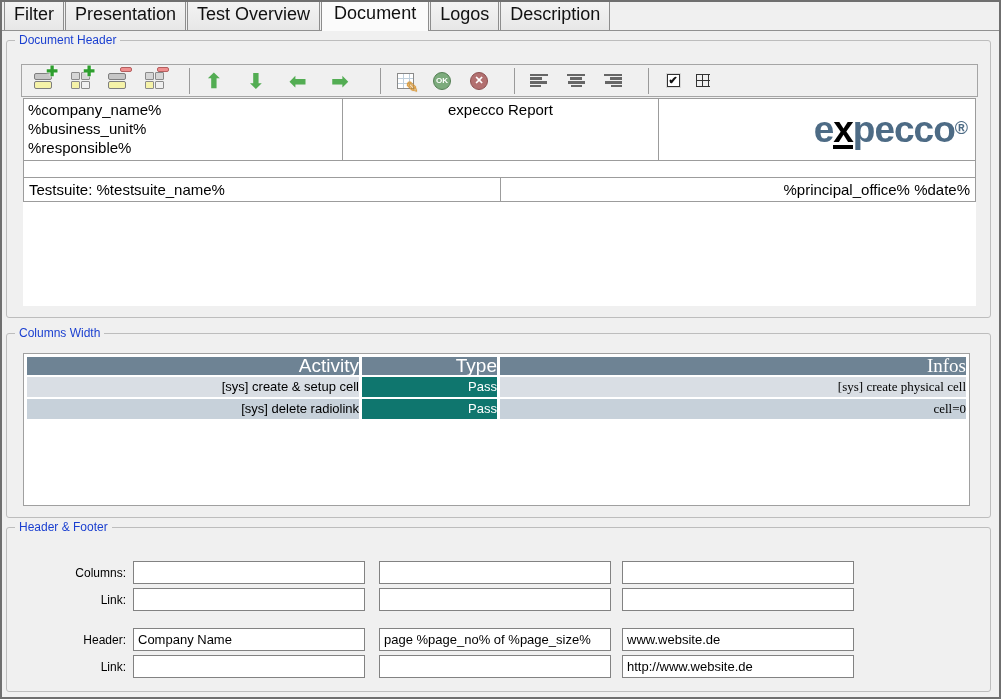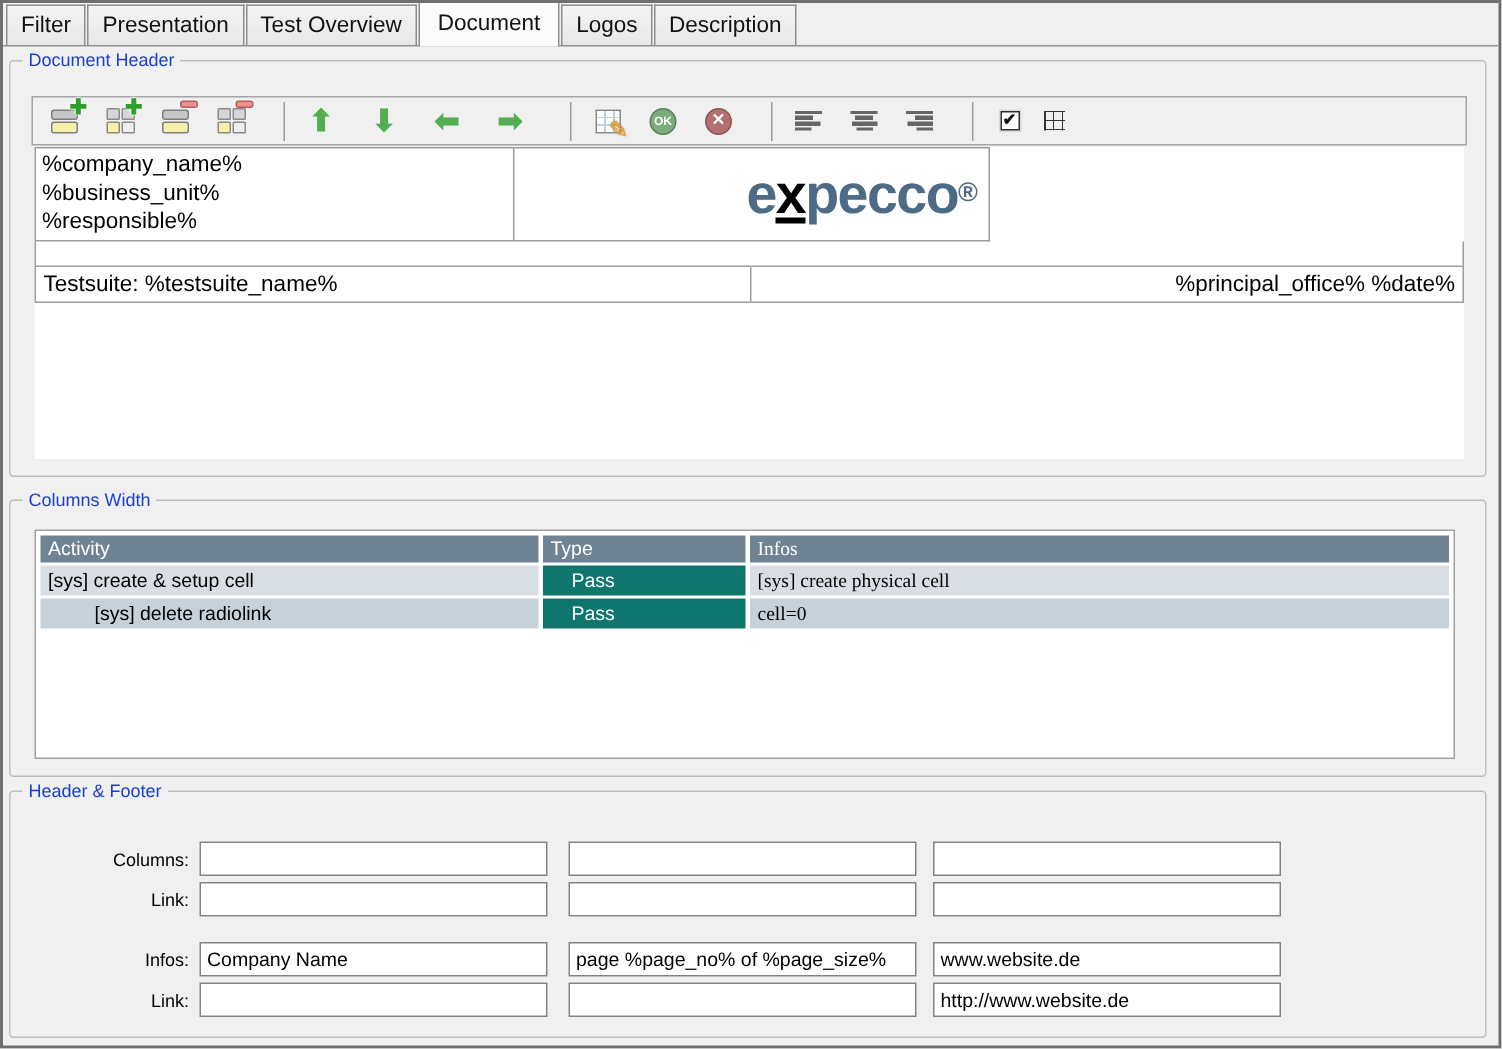--- a/index.html
+++ b/index.html
@@ -14,41 +14,41 @@
 
   
   .tabbar {
     position:absolute; left:0; top:0; right:0; height:29px;
     display:flex; align-items:flex-end; padding-left:2px;
     border-bottom:1px solid #919191;
   }
   .tab {
     background:linear-gradient(#f4f4f4,#e7e7e7);
     border:1px solid #8d8d8d; border-bottom:none;
-    font-size:15px; color:#111; padding:4px 9px 5px 9px;
+    font-size:18px; color:#111; padding:4px 9px 5px 9px;
     margin-right:1px; cursor:default; white-space:nowrap;
   }
   .tab.active {
     background:#fbfbfb;
     border-top:3px solid #f29b29;
     padding:5px 12px 7px 12px;
     margin-bottom:-1px; position:relative; z-index:2;
   }
 
   
   .groupbox {
     position:absolute; border:1px solid #bdbdbd; border-radius:3px;
   }
   .gb-title {
     position:absolute; top:-8px; left:8px; background:#f0f0f0;
     padding:0 4px; font-size:12px; color:#1a3fd0; white-space:nowrap;
   }
 
   #gb-doc-header { left:4px; top:38px;  width:985px; height:278px; }
-  #gb-columns    { left:4px; top:331px; width:985px; height:185px; }
+  #gb-columns    { left:4px; top:331px; width:985px; height:185px;text-align:right; }
   #gb-headfoot   { left:4px; top:525px; width:985px; height:165px; }
 
   
   .toolbar {
     position:absolute; left:14px; top:23px; width:957px; height:33px;
     background:#f0f0f0; border:1px solid #a5a5a5;
     display:flex; align-items:center; padding:0 8px;
   }
   .tb-sep { width:1px; height:26px; background:#9a9a9a; margin:0 11px; flex:none; }
   .tool {
@@ -141,21 +141,21 @@
   
   .cw-panel {
     position:absolute; left:16px; top:19px; width:947px; height:153px;
     background:#fff; border:1px solid #a0a0a0; padding:3px; overflow:hidden;
   }
   .cw-row { display:flex; gap:3px; margin-bottom:2px; }
   .cw-row .c1 { width:332px; flex:none; }
   .cw-row .c2 { width:135px; flex:none; }
   .cw-row .c3 { flex:1;font-family:Liberation Serif, serif; }
   .cw-head .c1, .cw-head .c2, .cw-head .c3 {
-    background:#6e8394; color:#fff; font-size:13px; height:18px; line-height:18px; padding-left:5px;
+    background:#6e8394; color:#fff; font-size:19px; height:18px; line-height:18px; padding-left:5px;
   }
   .cw-data { font-size:13px; }
   .cw-data .c1, .cw-data .c3 { height:20px; line-height:20px; padding-left:5px; }
   .cw-data .c2 { height:20px; line-height:20px; padding-left:19px; background:#0f766e; color:#fff; }
   .cw-data.odd  .c1, .cw-data.odd  .c3 { background:#d9dee4; }
   .cw-data.even .c1, .cw-data.even .c3 { background:#c7d1da; }
   .cw-data.even .c1 { padding-left:36px; }
 
   
   .hf-row { position:absolute; left:0; height:23px; display:flex; align-items:center; }
@@ -284,20 +284,23 @@
       </div>
     </div>
 
     <div class="doc-area">
       <div class="doc-row1">
         <div class="cell cell-company">
           <div>%company_name%</div>
           <div>%business_unit%</div>
           <div>%responsible%</div>
         </div>
+        <div class="cell cell-report">
+          <span>expecco Report</span>
+        </div>
         <div class="cell cell-logo">
           <span class="logo"><span>e</span><span class="lx">x</span><span>pecco</span><sup>®</sup></span>
         </div>
       </div>
       <div class="doc-gap"></div>
       <div class="doc-row2">
         <div class="cell cell-testsuite">Testsuite: %testsuite_name%</div>
         <div class="cell cell-principal">%principal_office% %date%</div>
       </div>
     </div>
@@ -334,21 +337,21 @@
       <input type="text" class="col2" value="" style="">
       <input type="text" class="col3" value="" style="">
     </div>
     <div class="hf-row" id="hf-r1">
       <span class="hf-label">Link:</span>
       <input type="text" class="col1" value="" style="">
       <input type="text" class="col2" value="" style="">
       <input type="text" class="col3" value="" style="">
     </div>
     <div class="hf-row" id="hf-r2">
-      <span class="hf-label">Infos:</span>
+      <span class="hf-label">Header:</span>
       <input type="text" class="col1" value="Company Name" style="">
       <input type="text" class="col2" value="page %page_no% of %page_size%" style="">
       <input type="text" class="col3" value="www.website.de" style="">
     </div>
     <div class="hf-row" id="hf-r3">
       <span class="hf-label">Link:</span>
       <input type="text" class="col1" value="" style="">
       <input type="text" class="col2" value="" style="">
       <input type="text" class="col3" value="http://www.website.de" style="">
     </div>

